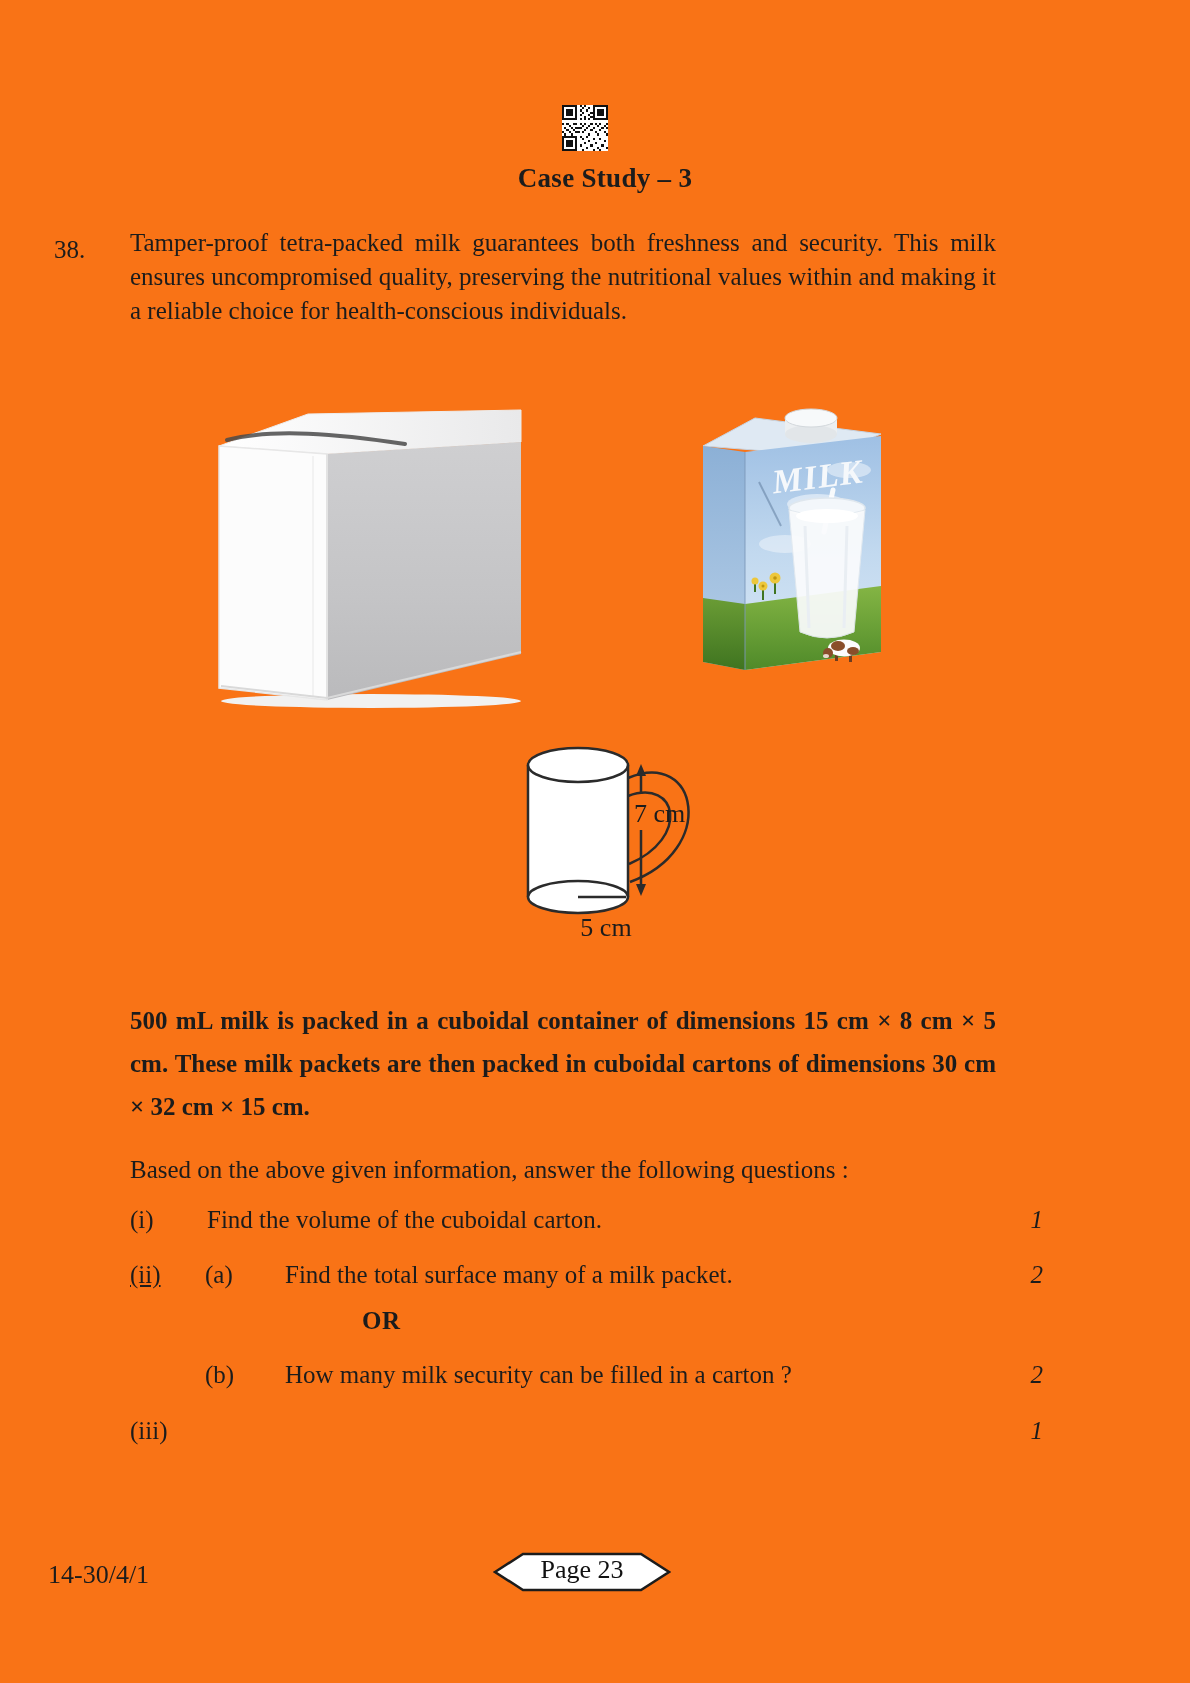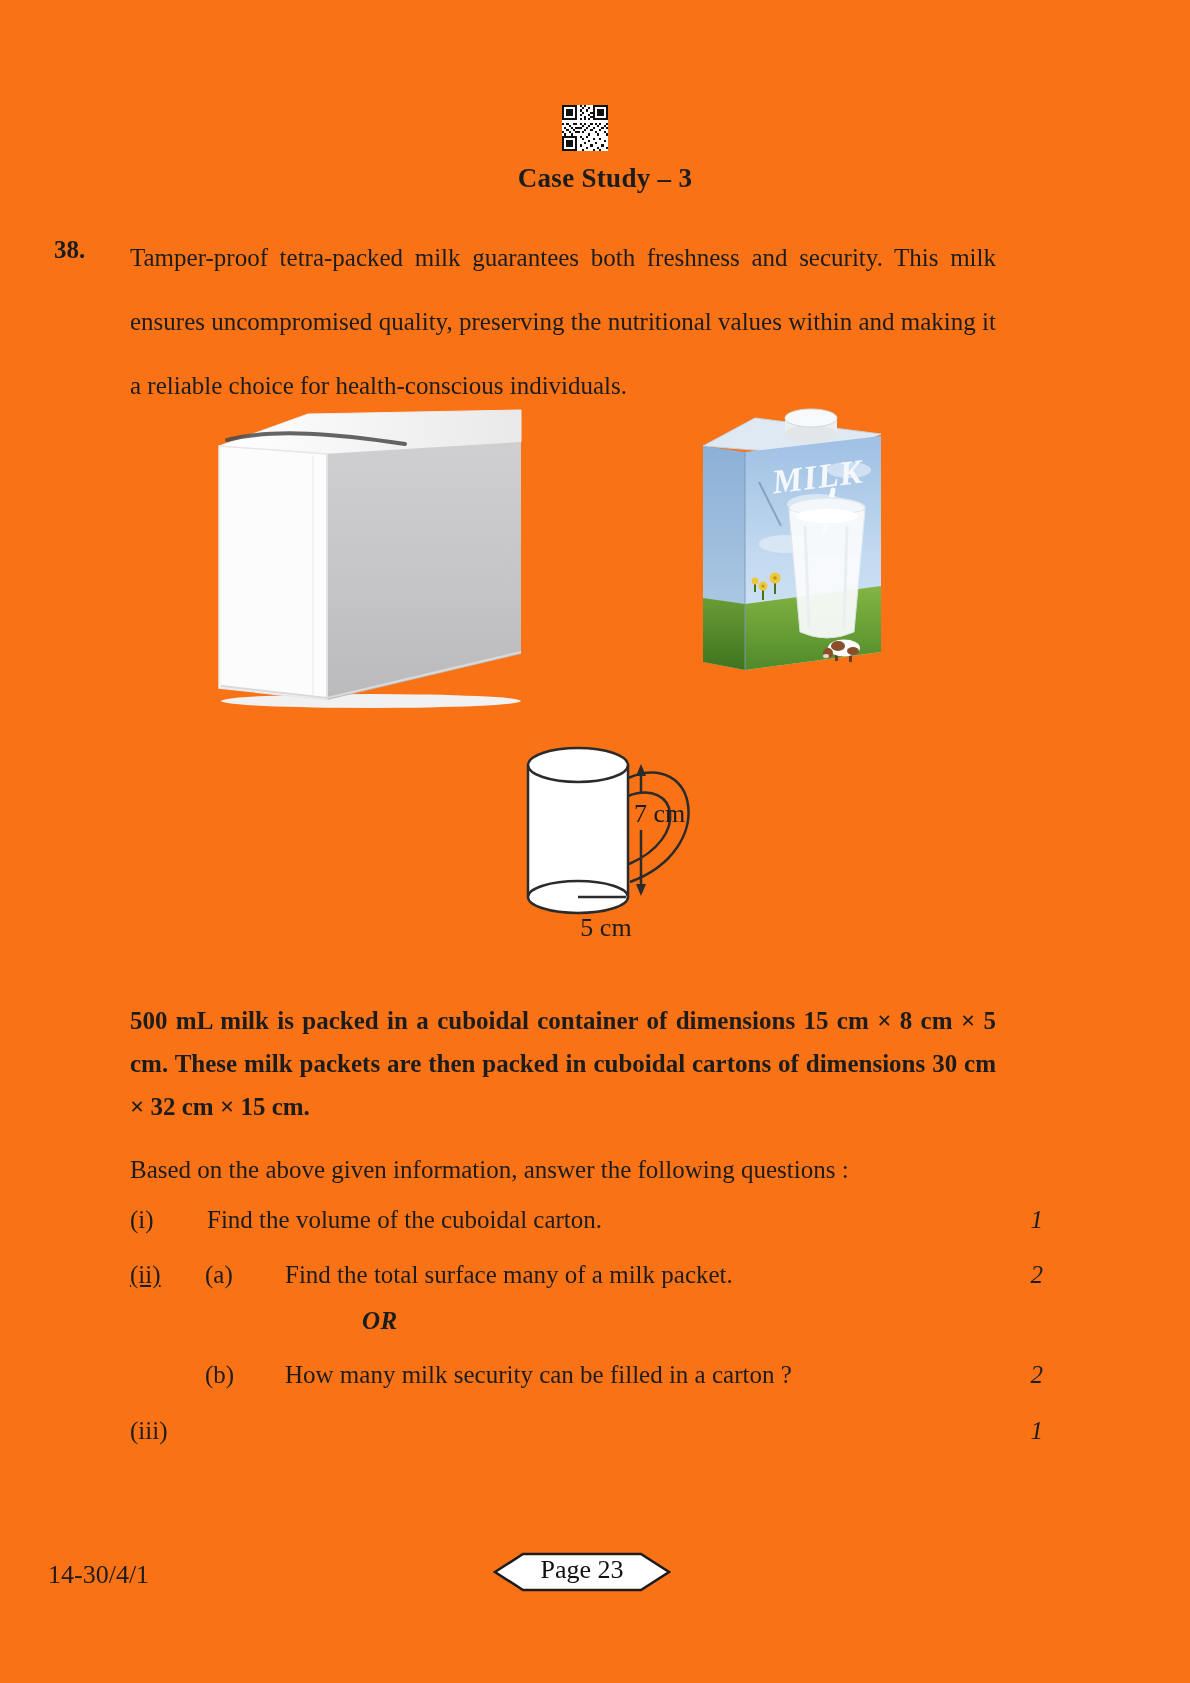--- a/index.html
+++ b/index.html
@@ -11,25 +11,25 @@
     color:#1c1c1c;
     overflow:hidden;
   }
   .qr { position:absolute; left:562px; top:105px; width:46px; height:46px; }
   .title {
     position:absolute; left:0; top:163px; width:1210px;
     text-align:center; font-size:27px; font-weight:bold; letter-spacing:.3px;
   }
   .qnum {
     position:absolute; left:54px; top:226px;
-    font-size:25px; font-weight:bold; line-height:47px;
+    font-size:25px; font-weight:normal; line-height:47px;
   }
   .intro {
     position:absolute; left:130px; top:226px; width:866px;
-    font-size:25px; line-height:64px; text-align:justify;
+    font-size:25px; line-height:34px; text-align:justify;
   }
   .details {
     position:absolute; left:130px; top:999px; width:866px;
     font-size:25px; line-height:43px; text-align:justify;font-weight:bold;
   }
   .instruction {
     position:absolute; left:130px; top:1156px;
     font-size:25px;
   }
   .box-art { position:absolute; left:213px; top:408px; }
@@ -39,21 +39,21 @@
     position:absolute; left:130px; width:913px;
     display:flex; align-items:flex-start; font-size:25px;
   }
   .part .plabel { flex:none; width:77px; }
   .part .plabel.w-sub { width:75px;text-decoration:underline; }
   .part .psub { flex:none; width:80px; }
   .part .ptext { flex:1; }
   .part .pmark { flex:none; margin-left:auto; font-style:italic; padding-left:10px; }
   .or-sep {
     position:absolute; left:362px; top:1307px;
-    font-size:25px; font-weight:bold; letter-spacing:.5px;font-style:italic;
+    font-size:25px; font-weight:bold; letter-spacing:.5px;
   }
   .footer-code {
     position:absolute; left:48px; top:1560px;
     font-size:26px;
   }
   .page-badge { position:absolute; left:493px; top:1551px; width:178px; height:42px; }
   .page-badge svg { display:block; }
   .page-badge .badge-label {
     position:absolute; left:0; top:4px; width:178px; text-align:center;
     font-size:26px; color:#111;

